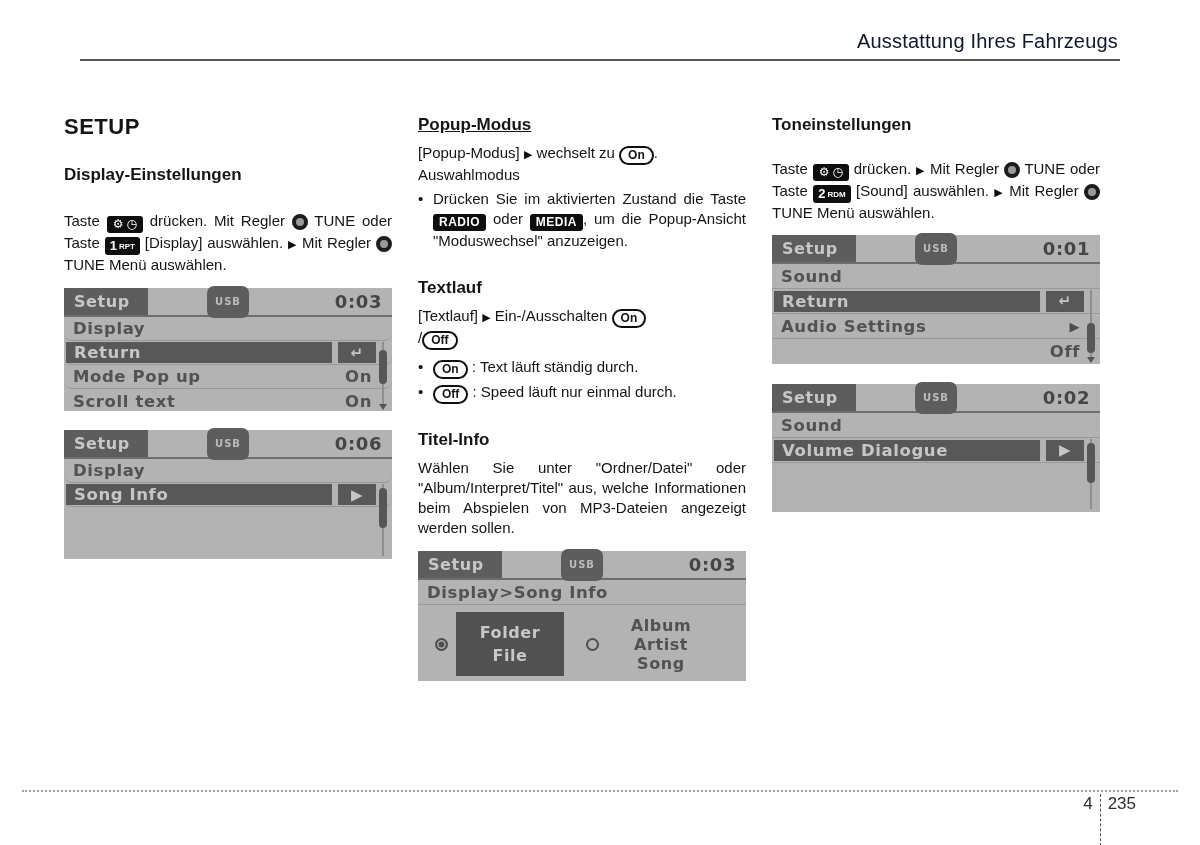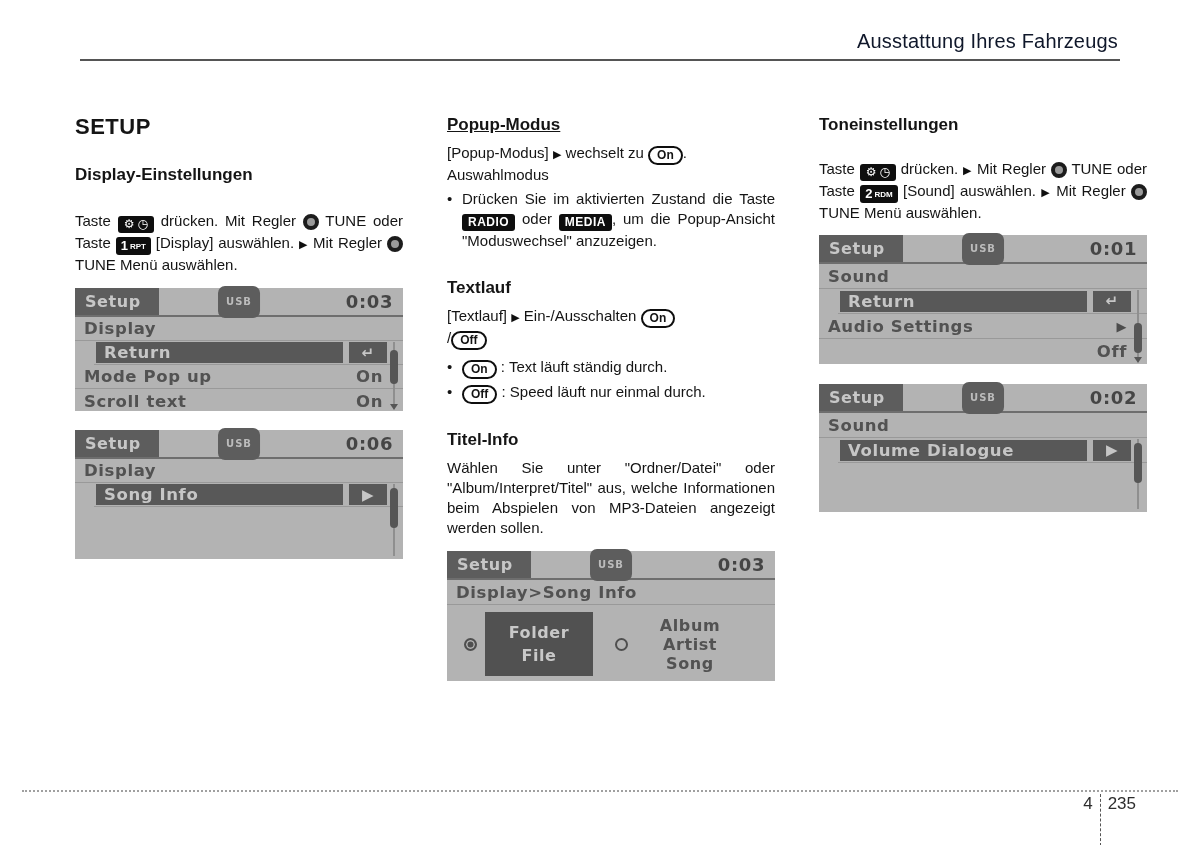--- a/index.html
+++ b/index.html
@@ -5,21 +5,21 @@
   html,body{margin:0;padding:0;}
   body{
     width:1200px;height:845px;position:relative;overflow:hidden;
     background:#ffffff;color:#151515;
     font-family:"Liberation Sans","DejaVu Sans",sans-serif;
   }
   
   .hdr-title{position:absolute;top:30px;right:82px;font-size:20px;color:#0f172a;letter-spacing:.2px;}
   .hdr-rule{position:absolute;top:59px;left:80px;width:1040px;border-top:2px solid #555;}
   
-  .cols{position:absolute;top:108px;left:75px;width:1040px;display:flex;gap:44px;}
+  .cols{position:absolute;top:108px;left:64px;width:1040px;display:flex;gap:26px;}
   .col{width:328px;flex:none;}
   .t-setup{font-size:22px;font-weight:bold;margin:6px 0 0;letter-spacing:.5px;}
   .h2{font-size:17px;font-weight:bold;margin:0;}
   .body-p{font-size:15px;line-height:20px;text-align:justify;margin:0;color:#141414;}
   
   .key{display:inline-block;background:#0e0e0e;color:#fff;border-radius:3px;font-weight:bold;vertical-align:-2px;line-height:15px;white-space:nowrap;}
   .key-setup{padding:1px 6px;font-size:12px;}
   .key-setup .g2{margin-left:3px;}
   .key-num{padding:1px 5px;font-size:13px;}
   .key-num .ksub{font-size:8px;margin-left:2px;vertical-align:1px;}
@@ -30,25 +30,25 @@
   .bullet{display:flex;font-size:15px;line-height:20px;margin-top:3px;}
   .bullet .bdot{width:15px;flex:none;}
   .bullet .btxt{flex:1;text-align:justify;margin:0;}
   
   .lcd{background:#b3b3b3;position:relative;width:328px;color:#525252;font-weight:bold;letter-spacing:.6px;font-family:"DejaVu Sans",sans-serif;}
   .lcd-head{display:flex;align-items:center;height:27px;border-bottom:2px solid #6e6e6e;position:relative;}
   .lcd-tab{background:#5d5d5d;color:#c7c7c7;font-size:16px;height:27px;display:flex;align-items:center;padding:0 18px 0 10px;box-sizing:border-box;}
   .lcd-usb{position:absolute;left:50%;transform:translateX(-50%);background:#5d5d5d;color:#bcbcbc;font-size:10px;letter-spacing:1px;padding:10px 8px;border-radius:7px;line-height:12px;}
   .lcd-time{margin-left:auto;padding-right:10px;font-size:18px;color:#454545;}
   .lcd-row{display:flex;align-items:center;font-size:16.5px;border-bottom:1px solid #999;padding:0 20px 0 9px;box-sizing:border-box;}
-  .h24{height:24px;} .h25{height:25px;}
+  .h24{height:24px;border-radius:8px;} .h25{height:25px;}
   .lcd-row .rv{margin-left:auto;}
   .lcd-row .arrow{font-size:13px;color:#4c4c4c;}
   .lcd-row.noline{border-bottom:none;}
-  .lcd-row.sel{padding:0 16px 0 2px;margin-left:19px;}
+  .lcd-row.sel{padding:0 16px 0 2px;}
   .sel .bar{flex:1;height:21px;background:#585858;color:#c6c6c6;display:flex;align-items:center;padding-left:8px;}
   .sel .ibox{width:38px;height:21px;background:#585858;color:#c6c6c6;display:flex;align-items:center;justify-content:center;margin-left:6px;font-size:15px;}
   
   .lcd-scroll{position:absolute;right:4px;width:9px;}
   .lcd-scroll .track{position:absolute;left:3px;top:0;bottom:0;width:2px;background:#8f8f8f;}
   .lcd-scroll .thumb{position:absolute;left:0;width:8px;background:#565656;border-radius:4px;}
   .lcd-scroll .arr{position:absolute;left:0;bottom:-2px;width:0;height:0;border-left:4px solid transparent;border-right:4px solid transparent;border-top:6px solid #565656;}
   
   .mid-content{display:flex;align-items:center;height:78px;padding-left:17px;}
   .radio{width:9px;height:9px;border:2px solid #4f4f4f;border-radius:50%;flex:none;background:#b3b3b3;}

